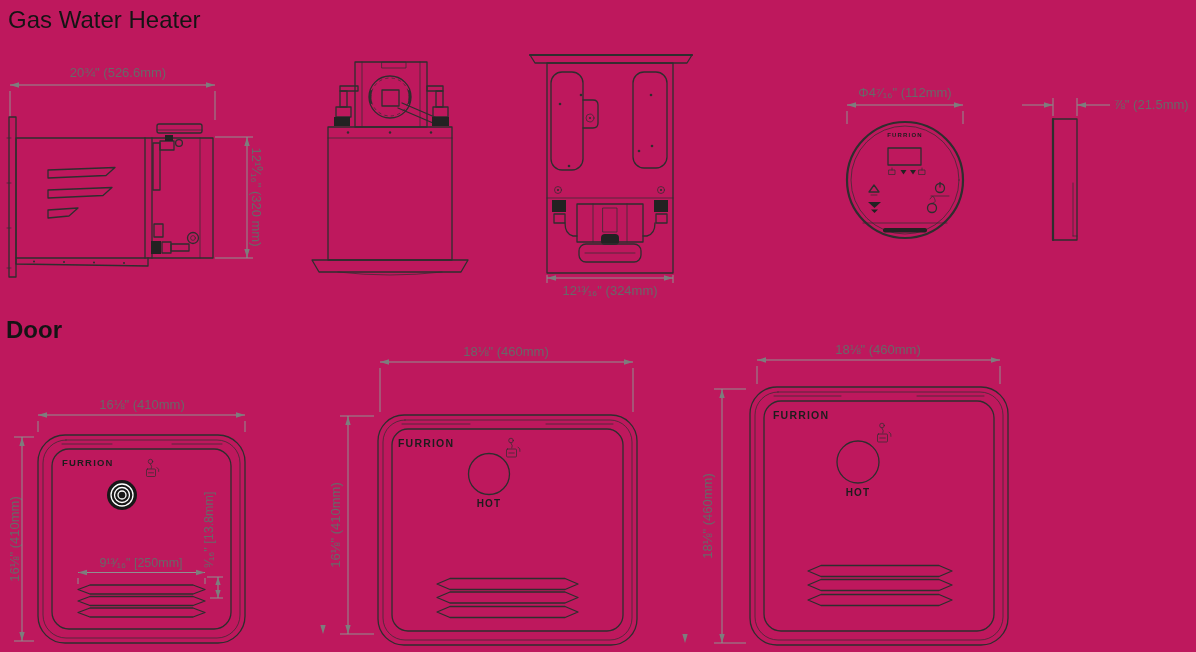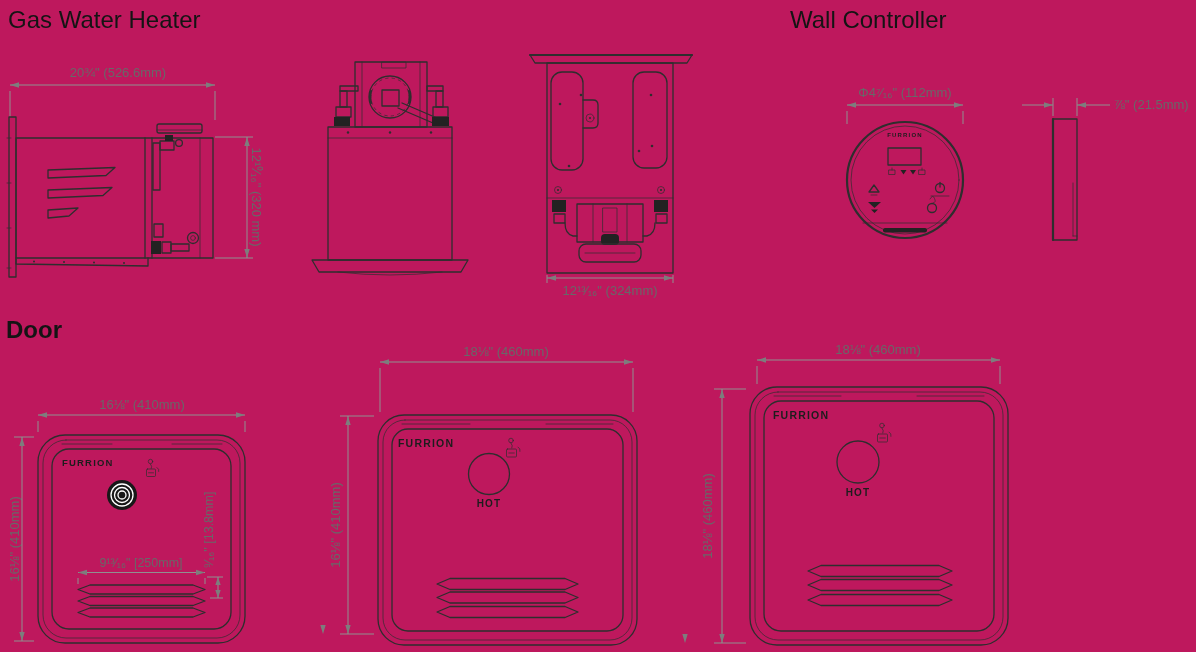--- a/index.html
+++ b/index.html
@@ -19,21 +19,20 @@
   .dimtxt-s{fill:#686868;font-size:12.5px;}
   .brand{fill:#1d1d1d;font-weight:bold;letter-spacing:1.2px;}
   .wring{fill:none;stroke:#fff;stroke-width:1.3;}
 </style>
 </head>
 <body>
 
 <div class="sheet">
 
   <h2 class="title" style="left:8px;top:6px;">Gas Water Heater</h2>
-  <h2 class="title" style="left:790px;top:6px;">Wall Controller</h2>
   <h2 class="title" style="left:6px;top:316px;font-weight:bold;">Door</h2>
 
   <svg style="left:2px;top:58px;" width="282" height="242" viewBox="0 0 282 242">
     <g>
       <text class="dimtxt" x="116" y="19" text-anchor="middle">20¾" (526.6mm)</text>
       <path class="dim" d="M8,27 H213"></path>
       <path class="arr" d="M8,27 L17,24.3 L17,29.7 Z M213,27 L204,24.3 L204,29.7 Z"></path>
       <path class="dim" d="M8,33 V59 M213,33 V62"></path>
     </g>
     <g>

